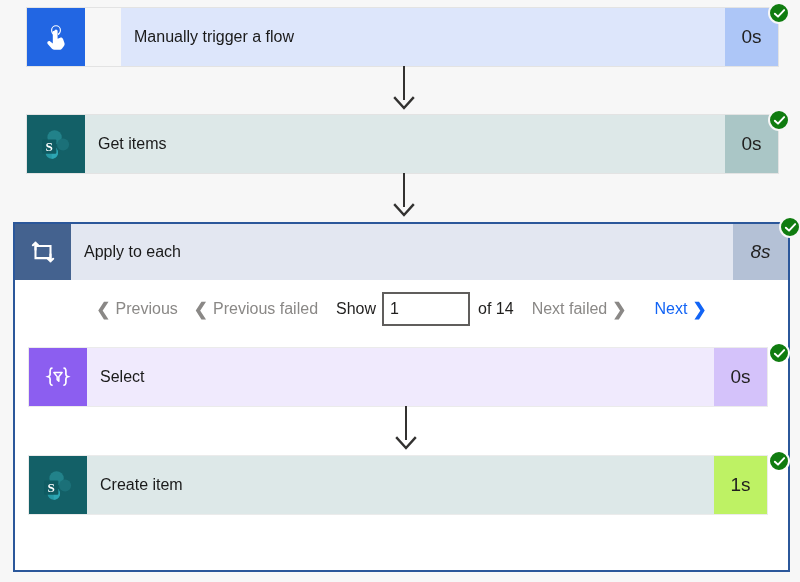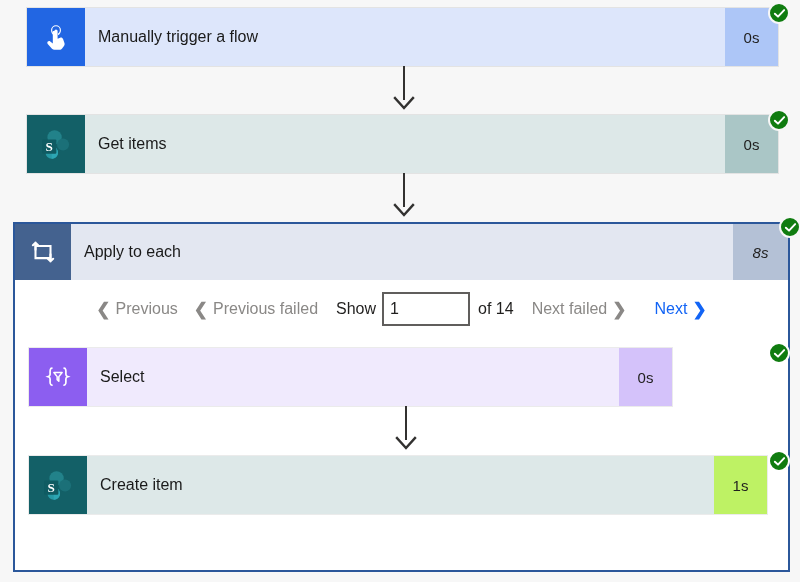--- a/index.html
+++ b/index.html
@@ -46,21 +46,21 @@
     min-width: 0;
     overflow: hidden;
     white-space: nowrap;
   }
   .card-duration {
     flex: 0 0 53px;
     width: 53px;
     display: flex;
     align-items: center;
     justify-content: center;
-    font-size: 15px;
+    font-size: 19px;
     color: #201f1e;
   }
 
   
   .status-badge {
     position: absolute;
     width: 22px;
     height: 22px;
     border-radius: 50%;
     background: #107c10;
@@ -161,21 +161,21 @@
 
 <div id="canvas">
 
   <div class="card" id="node-trigger" style="left:27px; top:8px; width:751px;">
     <div class="card-icon" style="background:#2266e3;">
       <svg width="30" height="30" viewBox="0 0 32 32" aria-hidden="true">
         <path d="M16 4.6a4.1 4.1 0 0 0-4.1 4.1c0 1.5.8 2.8 2 3.5v1.9c-1.9-1-3.2-3-3.2-5.4A5.3 5.3 0 0 1 16 3.4a5.3 5.3 0 0 1 5.3 5.3c0 2.4-1.3 4.4-3.2 5.4v-1.9c1.2-.7 2-2 2-3.5A4.1 4.1 0 0 0 16 4.6z" fill="#ffffff"></path>
         <path d="M14.3 9.6c0-.9.8-1.7 1.7-1.7s1.7.8 1.7 1.7v8.2l2.7-1.1c1.3-.5 2.7.2 3.1 1.5l1.5 4.3c.4 1.1.2 2.3-.5 3.2l-2 2.6c-.6.8-1.6 1.3-2.6 1.3h-5.5c-1 0-2-.4-2.7-1.2l-4.5-5c-.7-.8-.6-1.9.1-2.6.7-.7 1.8-.7 2.6-.1l2.7 2.1V9.6z" fill="#ffffff"></path>
       </svg>
     </div>
-    <div class="card-body" style="background:#dde6fb;">Manually trigger a flow</div>
+    <div class="card-body" style="background:#dde6fb;margin-left:36px;">Manually trigger a flow</div>
     <div class="card-duration" style="background:#adc6f7;">0s</div>
   </div>
   <div class="status-badge" style="left:768px; top:2px;">
     <svg width="13" height="13" viewBox="0 0 14 14" aria-hidden="true">
       <path d="M2 7.2 L5.4 10.4 L12 3.4" stroke="#ffffff" stroke-width="2.1" fill="none" stroke-linecap="round" stroke-linejoin="round"></path>
     </svg>
   </div>
 
   <div class="connector" style="left:392px; top:66px; height:45px;">
     <div class="stem" style="height:34px;"></div>
@@ -240,21 +240,21 @@
       <span class="pager-btn">
         <span>Next failed</span>
         <span class="pager-chev">❯</span>
       </span>
       <span class="pager-btn active" style="margin-left:12px;">
         <span>Next</span>
         <span class="pager-chev">❯</span>
       </span>
     </div>
 
-    <div class="card" id="node-select" style="left:14px; top:124px; width:643px;">
+    <div class="card" id="node-select" style="left:14px; top:124px; width:738px;">
       <div class="card-icon" style="background:#8c5ef0;">
         <svg width="32" height="30" viewBox="0 0 34 32" aria-hidden="true">
           <path d="M10.5 6.5 C8 6.5 8.6 10.8 8.6 13 C8.6 15 6.6 15.6 6.6 15.6 C6.6 15.6 8.6 16.2 8.6 18.2 C8.6 20.4 8 24.7 10.5 24.7" stroke="#ffffff" stroke-width="1.8" fill="none" stroke-linecap="round"></path>
           <path d="M23.5 6.5 C26 6.5 25.4 10.8 25.4 13 C25.4 15 27.4 15.6 27.4 15.6 C27.4 15.6 25.4 16.2 25.4 18.2 C25.4 20.4 26 24.7 23.5 24.7" stroke="#ffffff" stroke-width="1.8" fill="none" stroke-linecap="round"></path>
           <path d="M12.6 11.2 H21.4 L17.9 15.6 V20.6 L16.1 19 V15.6 Z" stroke="#ffffff" stroke-width="1.6" fill="none" stroke-linejoin="round"></path>
         </svg>
       </div>
       <div class="card-body" style="background:#f0eafd;">Select</div>
       <div class="card-duration" style="background:#d4c2fa;">0s</div>
     </div>

